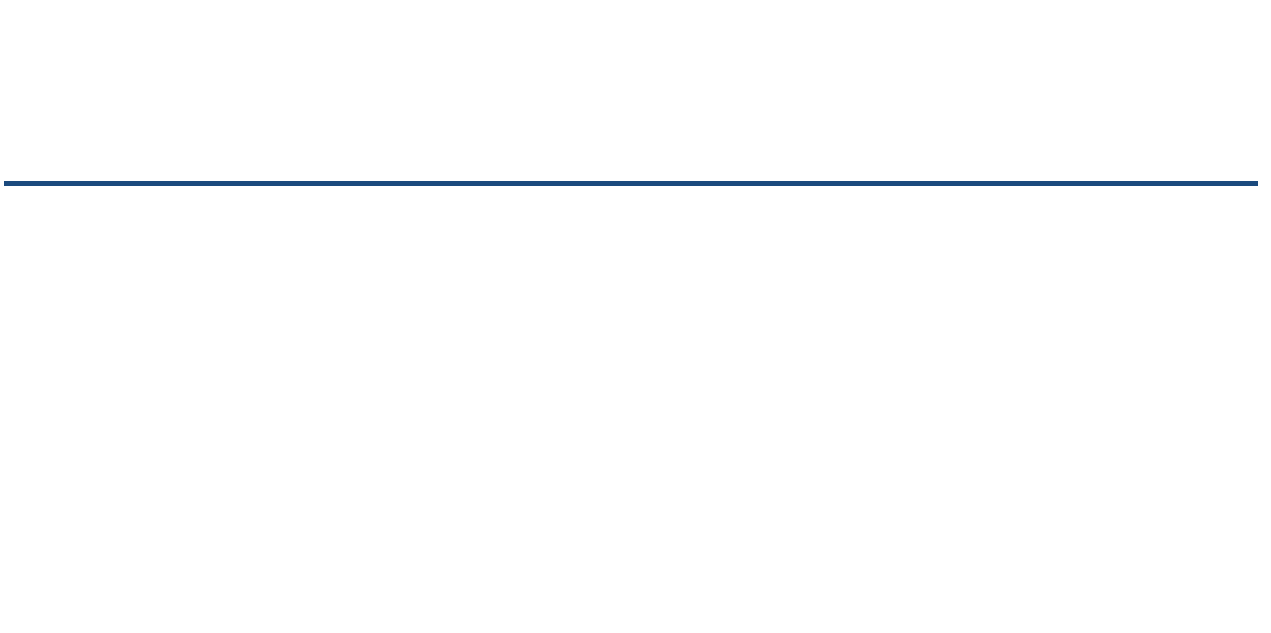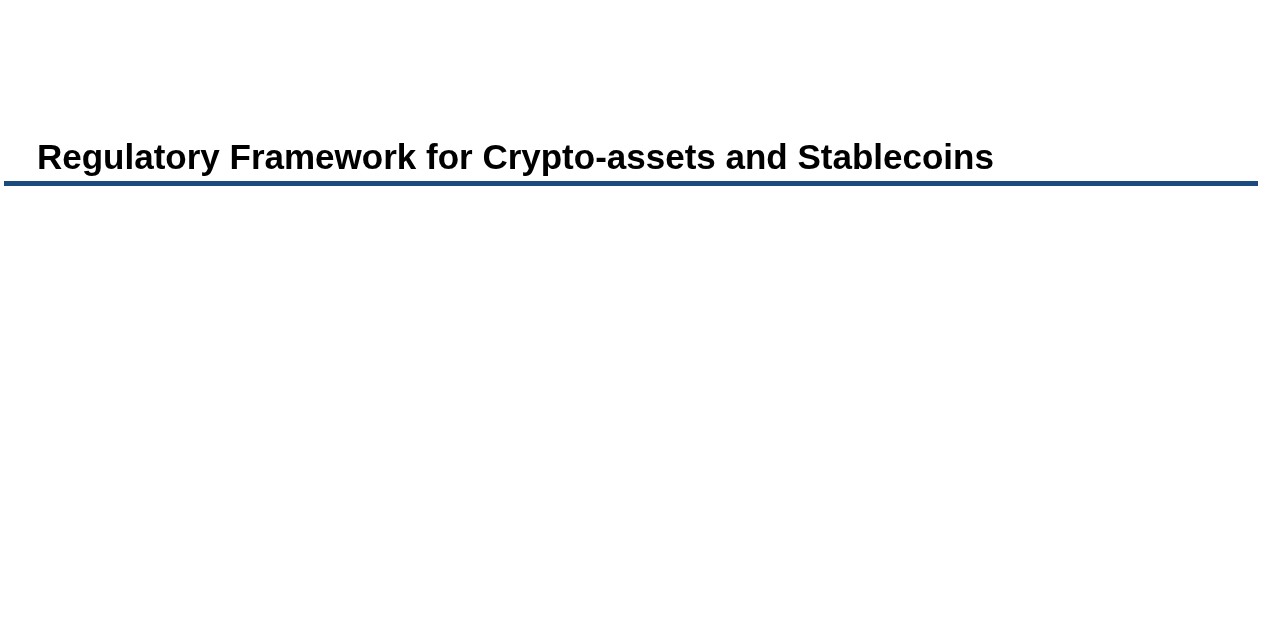--- a/index.html
+++ b/index.html
@@ -42,21 +42,20 @@
     top: 515px;
     width: 1271px;
     height: 100px;
   }
 </style>
 </head>
 <body>
 
 <div class="slide" style="background-color: rgb(255, 255, 255);">
 
-  <h1 class="slide-title" style="color: rgb(0, 0, 0);">Regulatory Framework for Crypto-assets and Stablecoins</h1>
 
   <div class="title-rule" style="background-color: rgb(27, 74, 126);"></div>
 
   <div class="footer">
 
     
 
     
 
     

